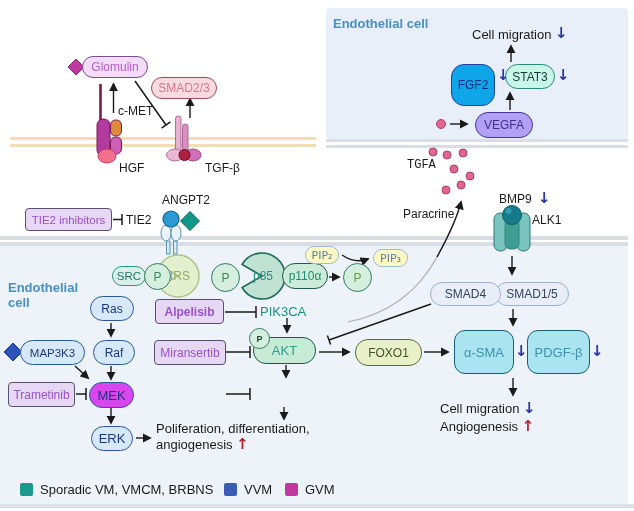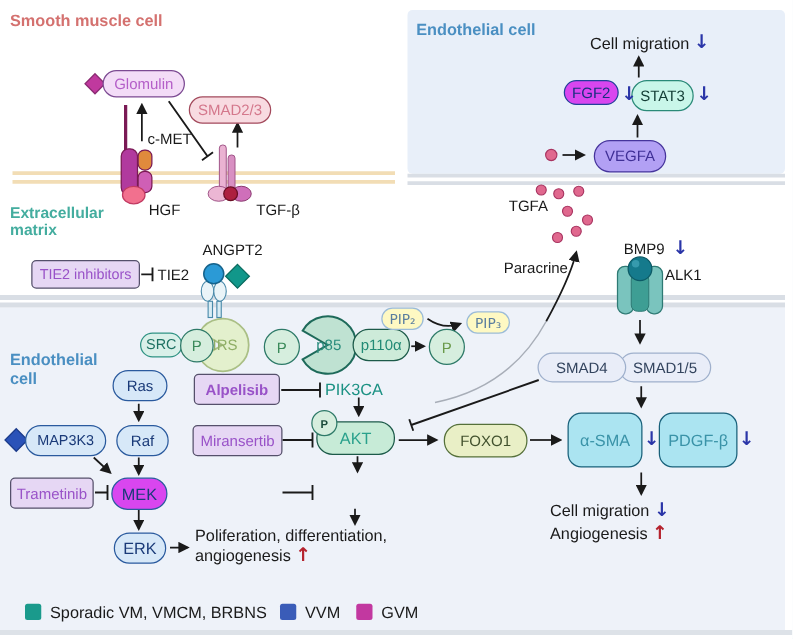--- a/index.html
+++ b/index.html
@@ -130,43 +130,41 @@
         <circle cx="470" cy="176" r="4"></circle>
       <circle cx="461" cy="185" r="4"></circle>
         <circle cx="446" cy="190" r="4"></circle>
       <circle cx="441" cy="124" r="4.5"></circle>
     </g>
 
     <polygon points="76,59 84,67 76,75 68,67" fill="#c0399e" stroke="#8a2a72"></polygon>
     <polygon points="13,343 22,352 13,361 4,352" fill="#2a52b8" stroke="#1a3a8a"></polygon>
   </svg>
 
-  <div class="region" style="left:8px;top:10px;color:#d4716f;">Smooth muscle cell</div>
   <div class="region" style="left:333px;top:17px;color:#4a8fc2;">Endothelial cell</div>
-  <div class="region" style="left:8px;top:163px;width:92px;color:#44ad9f;font-size:12.5px;">Extracellular matrix</div>
   <div class="region" style="left:8px;top:281px;width:82px;color:#4a8fc2;">Endothelial cell</div>
 
   <div class="pill" style="left:82px;top:56px;width:66px;height:22px;background:#f3dcf7;border-color:#7c4a92;color:#b45ec8;">Glomulin</div>
   <div class="pill" style="left:151px;top:77px;width:66px;height:22px;background:#f8dbe1;border-color:#a34a5c;color:#d4788c;">SMAD2/3</div>
   <div class="lbl" style="left:118px;top:104px;">c-MET</div>
   <div class="lbl" style="left:119px;top:161px;">HGF</div>
   <div class="lbl" style="left:205px;top:161px;">TGF-β</div>
 
   <div class="lbl" style="left:472px;top:27px;font-size:13px;">Cell migration</div>
   <span class="ar dn" style="left:555px;top:26px;">↓</span>
-  <div class="pill" style="left:451px;top:64px;width:44px;height:20px;background:#d946ef;border-color:#23409a;color:#16307e;">FGF2</div>
+  <div class="pill" style="left:451px;top:64px;width:44px;height:42px;background:#0ea5e9;border-color:#23409a;color:#16307e;">FGF2</div>
   <span class="ar dn" style="left:497px;top:68px;">↓</span>
   <div class="pill" style="left:505px;top:64px;width:50px;height:25px;background:#c9f6e9;border-color:#2a8a78;color:#123c34;">STAT3</div>
   <span class="ar dn" style="left:557px;top:68px;">↓</span>
   <div class="pill" style="left:475px;top:112px;width:58px;height:26px;background:#b2a0f4;border-color:#46349c;color:#3f2f96;">VEGFA</div>
 
   <div class="lbl" style="left:162px;top:193px;">ANGPT2</div>
   <div class="pill drug" style="left:25px;top:208px;width:87px;height:23px;font-size:11.5px;">TIE2 inhibitors</div>
   <div class="lbl" style="left:126px;top:213px;">TIE2</div>
-  <div class="lbl" style="left:407px;top:158px;">TGFA</div>
+  <div class="lbl" style="left:407px;top:158px;font-family:Liberation Mono, monospace;">TGFA</div>
   <div class="lbl" style="left:403px;top:207px;">Paracrine</div>
   <div class="lbl" style="left:499px;top:192px;">BMP9</div>
   <span class="ar dn" style="left:538px;top:191px;">↓</span>
   <div class="lbl" style="left:532px;top:213px;">ALK1</div>
 
   <div class="pill" style="left:112px;top:266px;width:34px;height:20px;background:#d9f0e9;border-color:#2f9384;color:#1f7264;font-size:11.5px;">SRC</div>
   <div class="pcirc" style="left:144px;top:263px;width:25px;height:25px;">P</div>
   <div class="paclbl" style="left:165px;top:269px;width:30px;color:#8fae66;">IRS</div>
   <div class="pcirc" style="left:211px;top:263px;width:27px;height:27px;">P</div>
   <div class="paclbl" style="left:247px;top:269px;width:32px;color:#2a8d7d;">p85</div>

